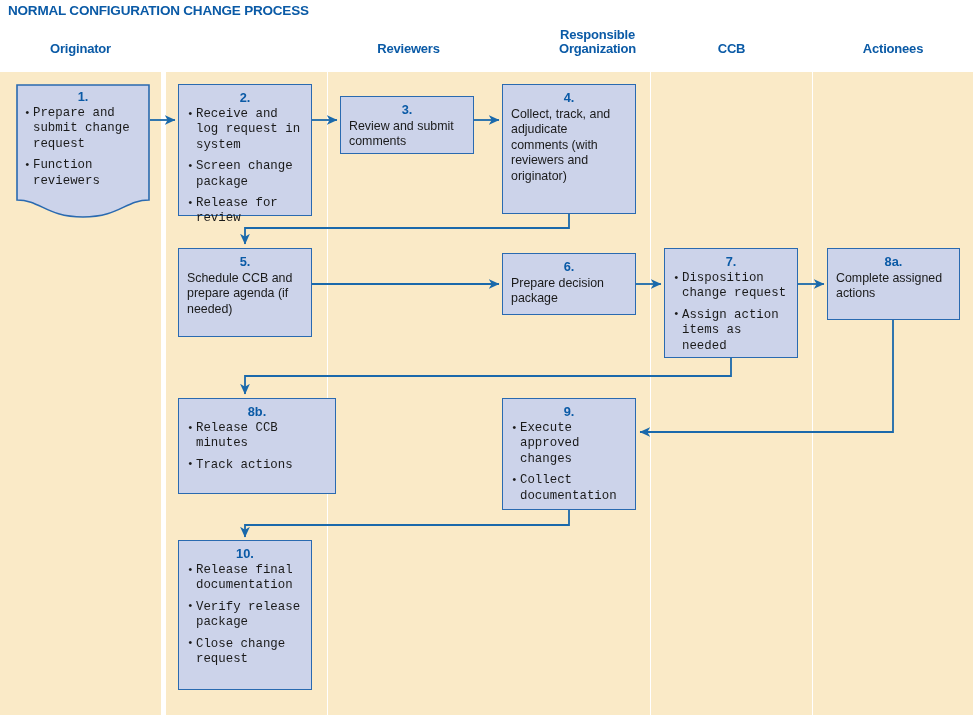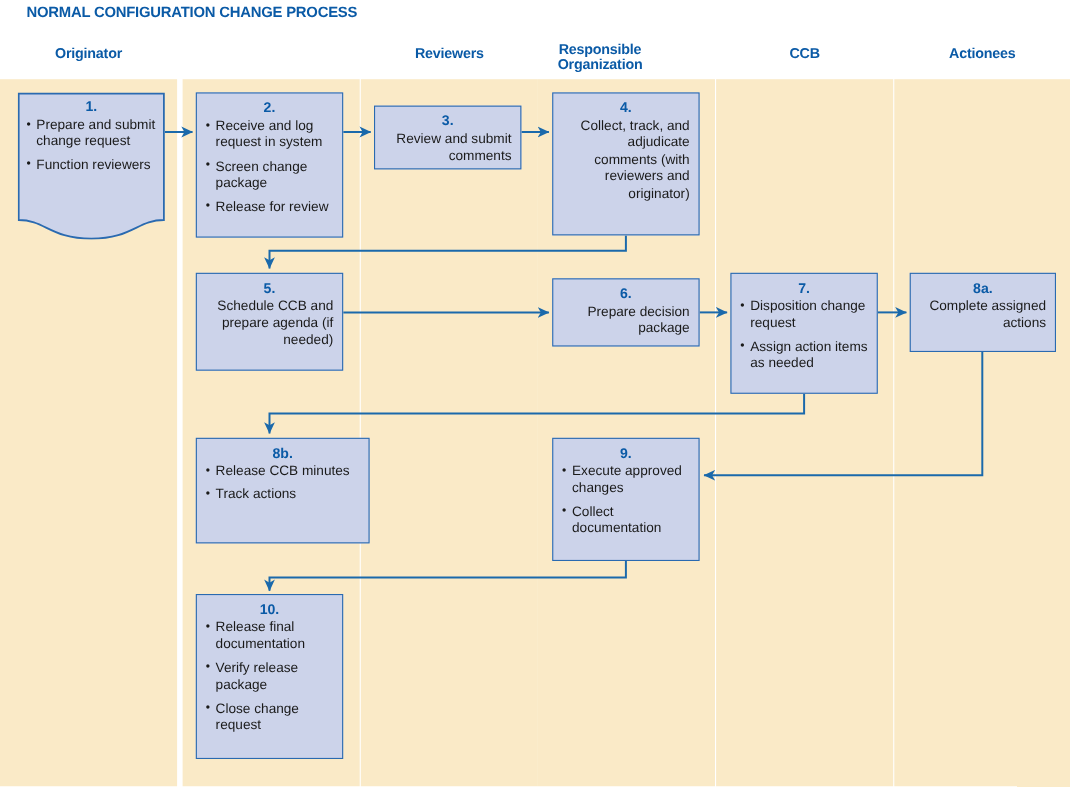--- a/index.html
+++ b/index.html
@@ -22,21 +22,20 @@
   }
   #title {
     position: absolute;
     left: 8px;
     top: 3px;
     font-size: 13.5px;
     font-weight: bold;
     letter-spacing: -0.2px;
     color: #0a5aa6;
     white-space: nowrap;
-    margin-left: 16px;
   }
   .lane-bg {
     position: absolute;
     top: 72px;
     height: 643px;
     background: #faeac7;
   }
   .lane-head {
     position: absolute;
     top: 42px;
@@ -64,31 +63,32 @@
   .node .num {
     display: block;
     text-align: center;
     font-weight: bold;
     color: #0a5aa6;
     font-size: 12.8px;
     line-height: 17px;
     margin-bottom: 1px;
   }
   .node .ctr {
-    text-align: right;
+    text-align: left;
   }
   .node ul {
     margin: 0;
     padding: 0;
     list-style: none;
   }
   .node ul li {
     position: relative;
     padding-left: 9px;
     margin-bottom: 6px;
+    font-family: Liberation Mono, monospace;
   }
   .node ul li:last-child { margin-bottom: 0; }
   .node ul li:before {
     content: "\2022";
     position: absolute;
     left: 0;
     top: -0.5px;
     font-size: 11px;
   }
   
@@ -126,21 +126,21 @@
   <div class="lane-bg" style="left:489px;width:161px;"></div>
   <div class="lane-bg" style="left:651px;width:161px;"></div>
   <div class="lane-bg" style="left:813px;width:160px;"></div>
 
   <div class="lane-head" style="left:0px;width:161px;">
     <span>Originator</span>
   </div>
   <div class="lane-head" style="left:328px;width:161px;">
     <span>Reviewers</span>
   </div>
-  <div class="lane-head two-line" style="left:465px;width:161px;margin-top:10px;">
+  <div class="lane-head two-line" style="left:517px;width:161px;">
     <div>Responsible</div>
     <div>Organization</div>
   </div>
   <div class="lane-head" style="left:651px;width:161px;">
     <span>CCB</span>
   </div>
   <div class="lane-head" style="left:813px;width:160px;">
     <span>Actionees</span>
   </div>
 

